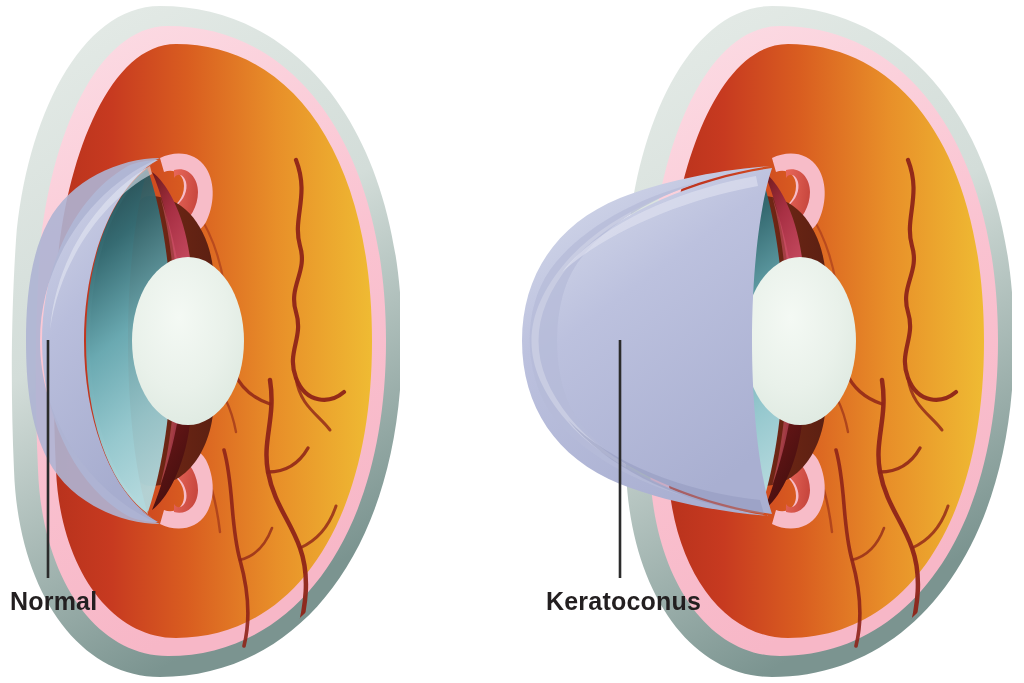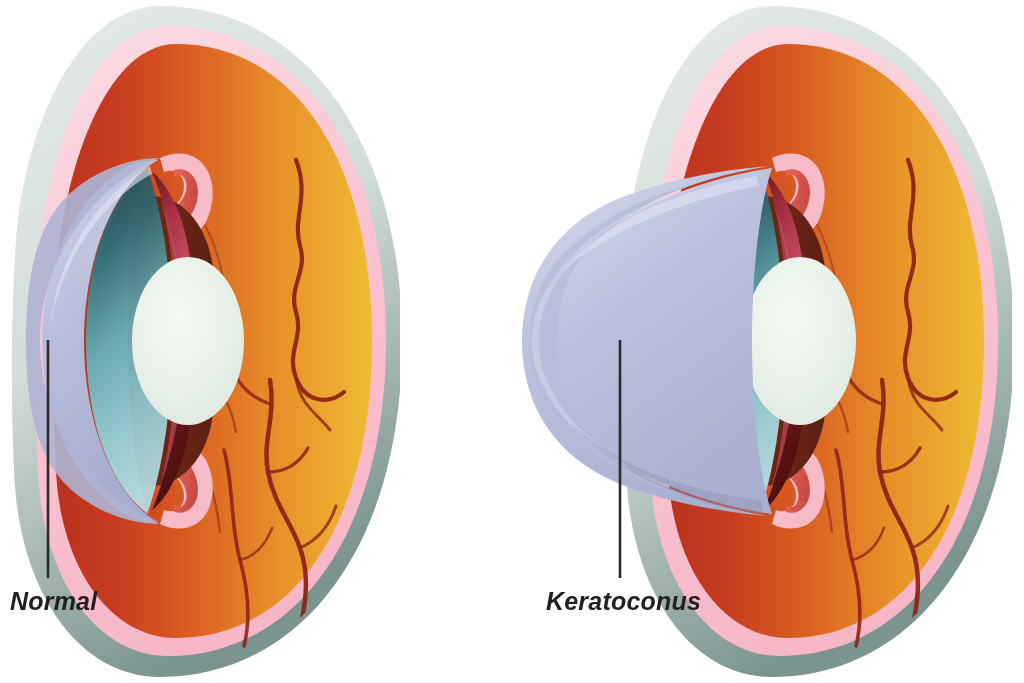--- a/index.html
+++ b/index.html
@@ -1,21 +1,21 @@
 <!DOCTYPE html>
 <html><head>
 <meta charset="utf-8">
 <style>
   html,body{margin:0;padding:0;background:#ffffff;}
   body{
     width:1024px;height:683px;overflow:hidden;
     font-family:"Liberation Sans", sans-serif;
     position:relative;
   }
-  #stage{position:absolute;inset:0;width:1024px;height:683px;font-style:italic;}
+  #stage{position:absolute;inset:0;width:1024px;height:683px;}
   svg.eye-svg{position:absolute;left:0;top:0;width:1024px;height:683px;display:block;}
   .label-text{
     font-family:"Liberation Sans", sans-serif;
     font-size:25px;
     font-weight:700;
     letter-spacing:0.2px;
     fill:#231f20;
   }
 </style>
 </head>

